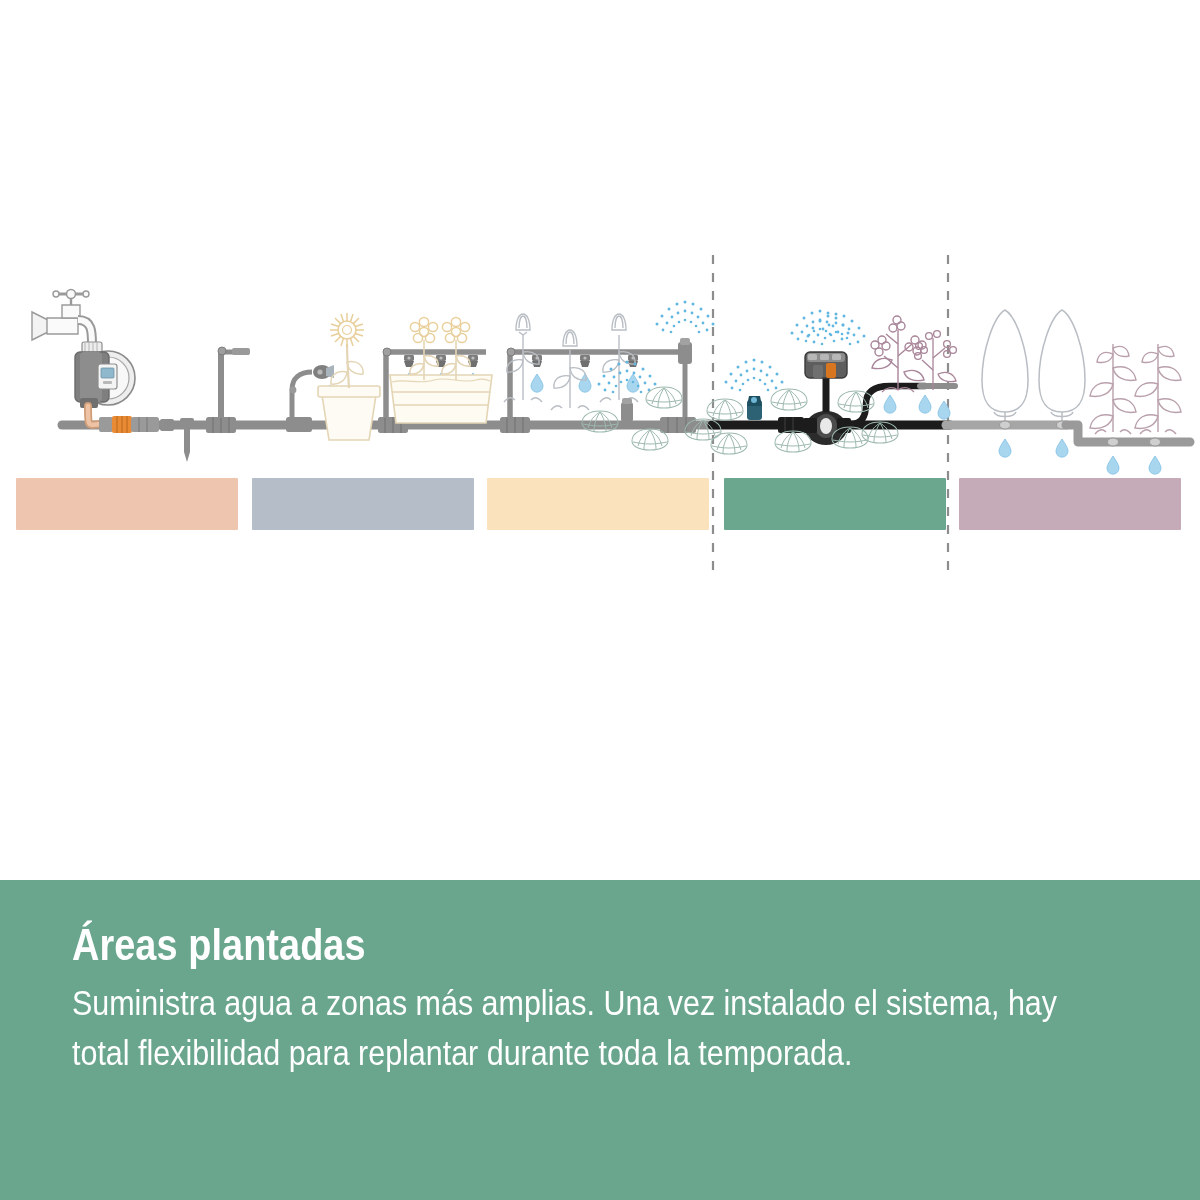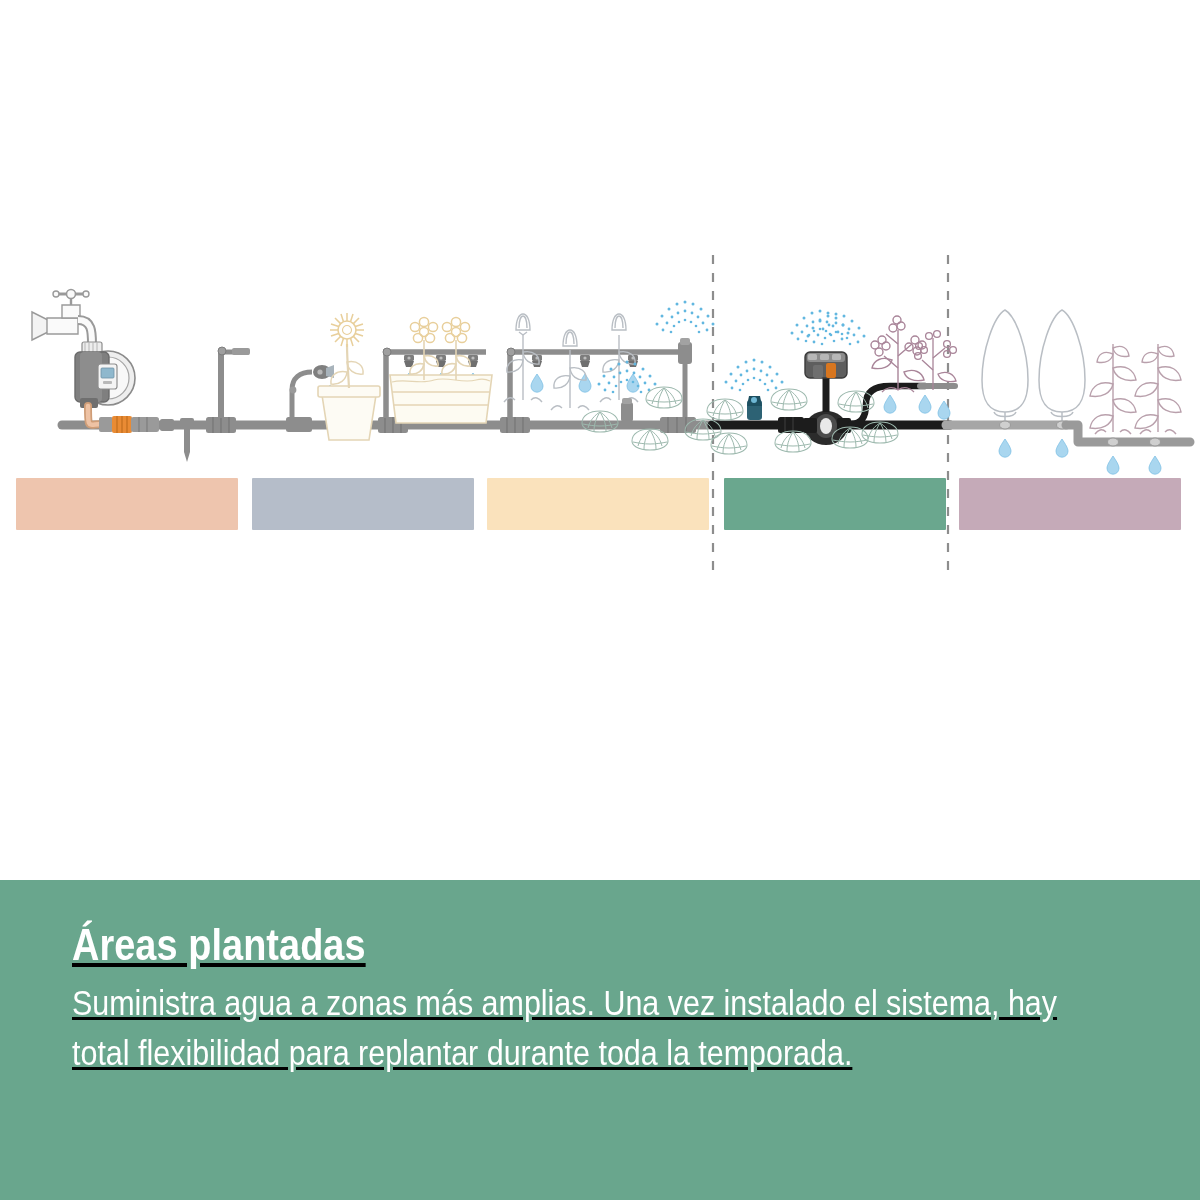--- a/index.html
+++ b/index.html
@@ -18,21 +18,20 @@
 
   
   .legend-bar{position:absolute;height:52px;border-radius:1px;}
 
   
   #footer{
     position:absolute;left:0;top:880px;width:1200px;height:320px;
     background:#69a68d;
     box-sizing:border-box;
     padding:42px 72px 0 72px;
-    text-decoration:underline;
   }
   #footer-title{
     margin:0 0 10px 0;
     color:#ffffff;
     font-family:"Liberation Sans Narrow","Liberation Sans","DejaVu Sans Condensed",sans-serif;
     font-weight:bold;
     font-size:44px;
     letter-spacing:.1px;
     line-height:1.05;
     transform:scaleX(.86);

